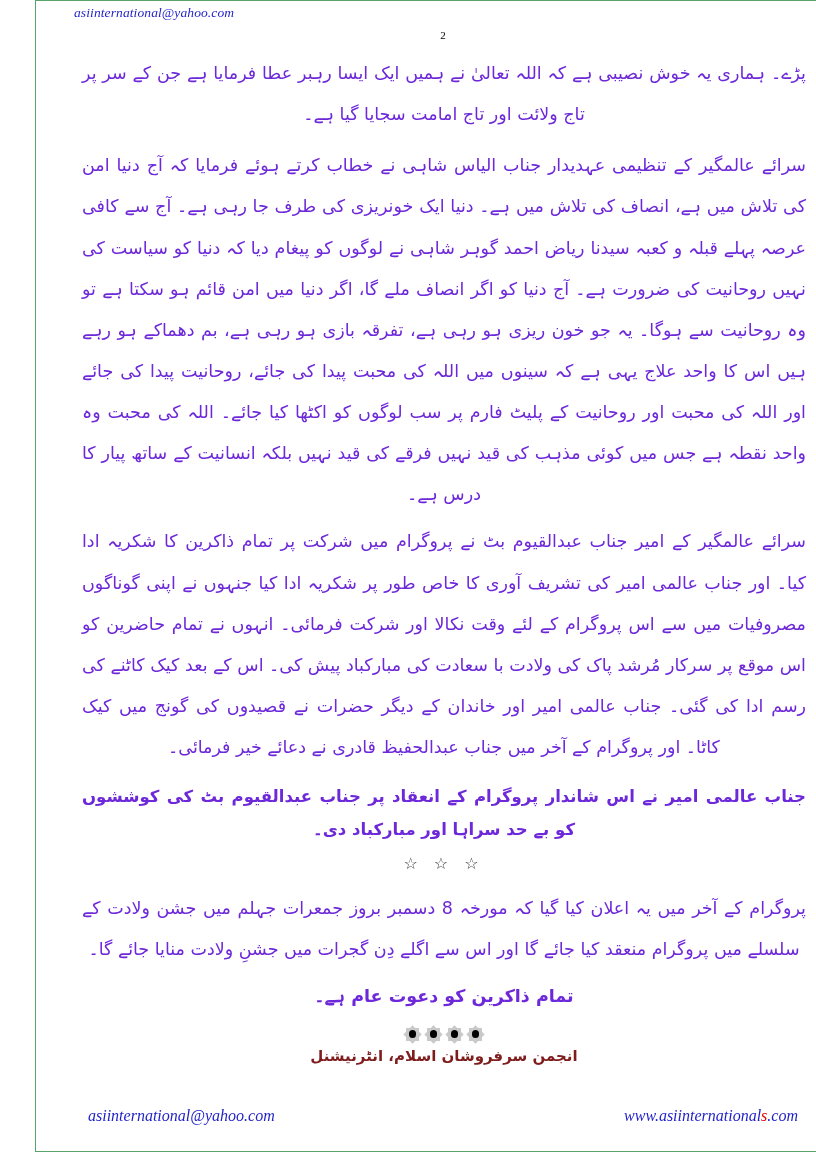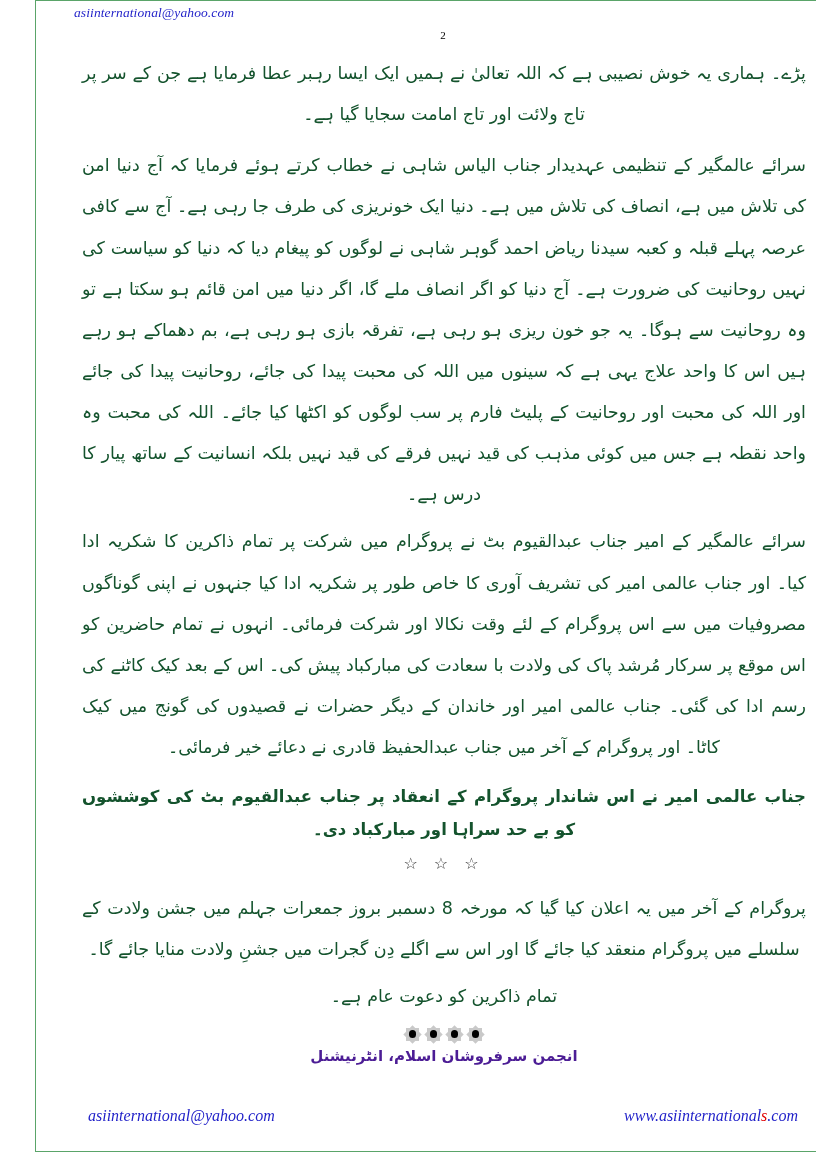--- a/index.html
+++ b/index.html
@@ -60,38 +60,39 @@
     right: 44px;
     bottom: 60px;
   }
 
   .urdu {
     direction: rtl;
     unicode-bidi: bidi-override;
     text-align: justify;
     text-align-last: center;
     font-family: "DejaVu Sans", "Liberation Sans", sans-serif;
-    color: #14532d;
+    color: #6d28d9;
     font-size: 17.5px;
     line-height: 2.35;
     margin: 0 0 6px 0;
   }
   .urdu.p-first   { margin-bottom: 10px; }
   .urdu.bold {
     font-weight: bold;
     font-size: 16.5px;
     line-height: 2.0;
     text-align-last: center;
     margin-top: 12px;
     margin-bottom: 4px;
   }
   .urdu.tail {
     text-align: right;
     text-align-last: center;
     margin-top: 4px;
+    font-weight: bold;
   }
 
   
   .stars-row {
     text-align: center;
     font-size: 16px;
     line-height: 1;
     color: #3b3b3b;
     letter-spacing: 6px;
     margin: 10px 0 16px 0;
@@ -133,21 +134,21 @@
     background: #c9c9c9;
     display: block;
   }
 
   .signature {
     text-align: center;
     direction: rtl;
     font-family: "DejaVu Sans", "Liberation Sans", sans-serif;
     font-weight: bold;
     font-size: 15px;
-    color: #4c1d95;
+    color: #7f1d1d;
     margin-top: 2px;
   }
 
   
   .page-footer {
     position: absolute;
     left: 0;
     bottom: 26px;
     width: 100%;
     padding: 0 52px;

